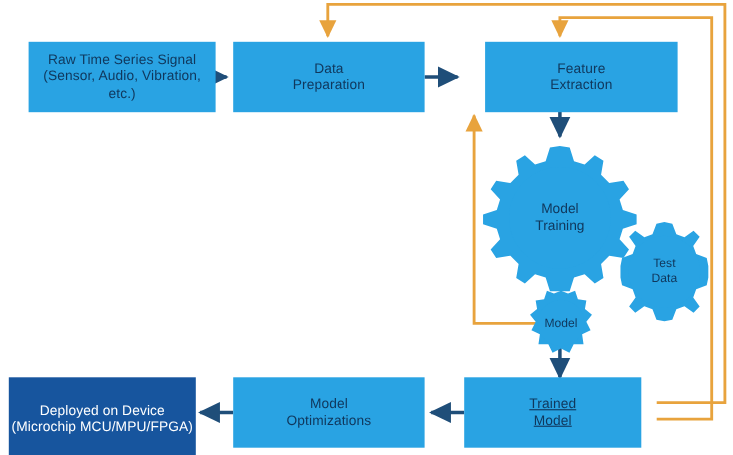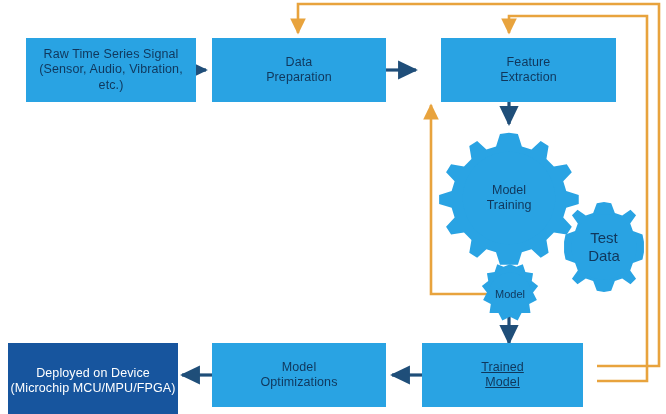--- a/index.html
+++ b/index.html
@@ -65,21 +65,21 @@
     display: flex;
     align-items: center;
     justify-content: center;
     text-align: center;
     white-space: pre-line;
     color: #10375c;
     line-height: 1.2;
     pointer-events: none;
   }
   .gear-label.big { font-size: 12.5px; }
-  .gear-label.mid { font-size: 15px; }
+  .gear-label.mid { font-size: 11px; }
   .gear-label.small { font-size: 11px; }
 </style>
 </head>
 <body>
 
 <div id="canvas">
 
   <svg id="wires" viewBox="0 0 666 414" xmlns="http://www.w3.org/2000/svg">
     <defs>
       <marker id="navy-arrow" markerWidth="7" markerHeight="7" refX="5.6" refY="3.2" orient="auto" markerUnits="strokeWidth">

